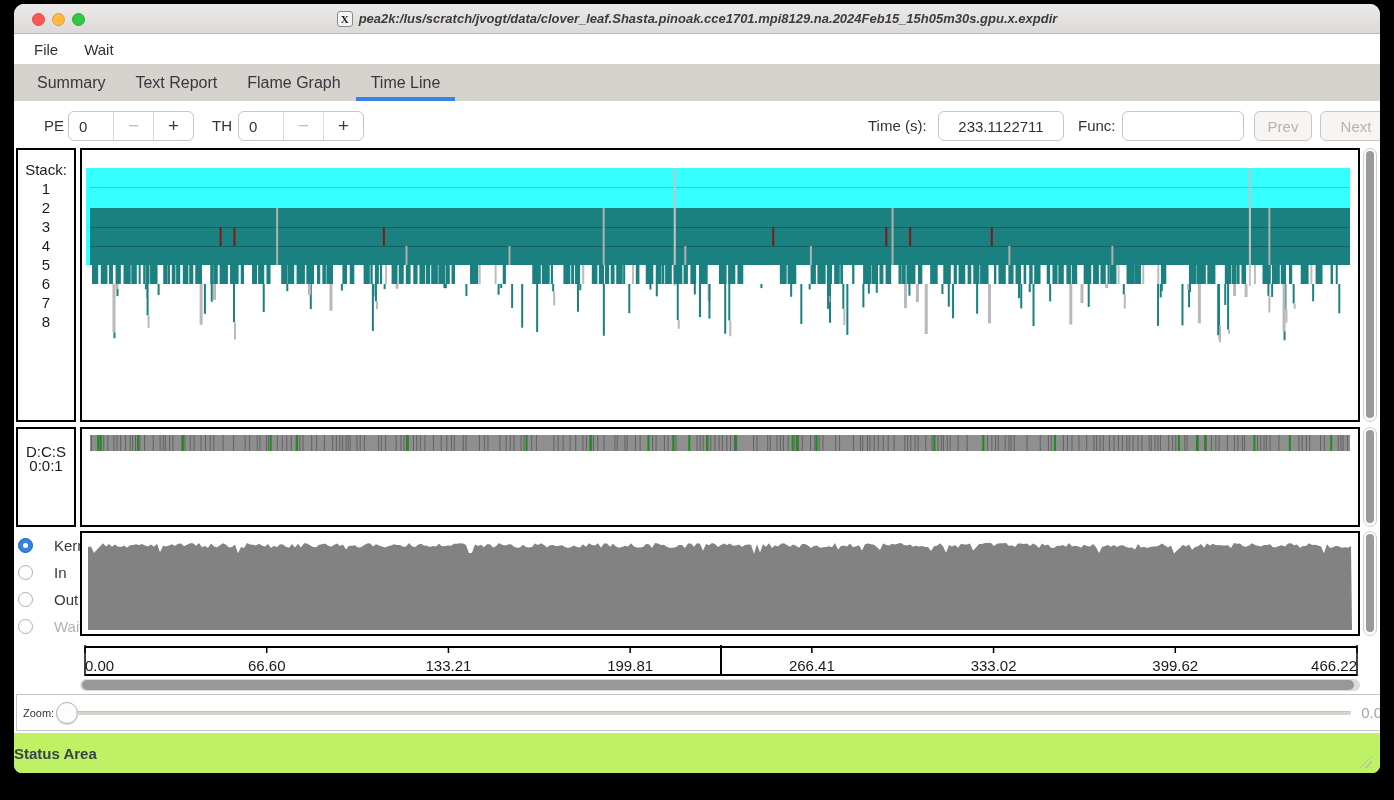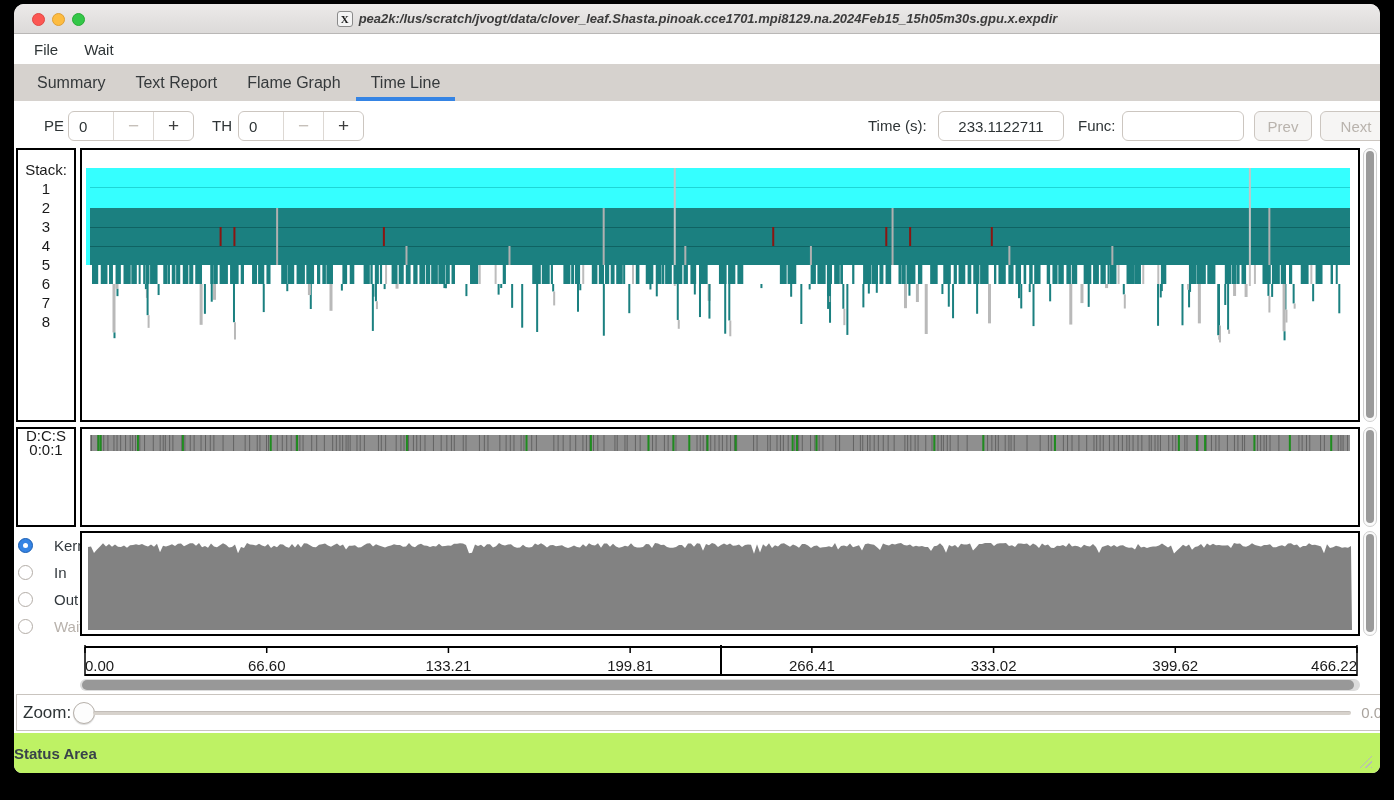--- a/index.html
+++ b/index.html
@@ -54,42 +54,42 @@
 
   
   .label-box { position:absolute; left:2px; width:60px; border:2px solid #000; background:#fff;
                text-align:center; font-size:15px; color:#1a1a1a; }
   .chart-box { position:absolute; left:66px; width:1280px; border:2px solid #000; background:#fff; }
   .vscroll { position:absolute; left:1349px; width:14px; border:1px solid #cfcfcf;
              border-radius:7px; background:#fbfbfb; }
   .vthumb { position:absolute; left:2px; right:2px; top:2px; bottom:3px; background:#9a9a9a;
             border-radius:6px; }
   .stack-lines { line-height:19px; padding-top:10px; }
-  .dcs-lines { line-height:14px; padding-top:0; }
+  .dcs-lines { line-height:14px; padding-top:16px; }
 
   
   .radio-list { position:absolute; left:4px; width:62px; }
   .radio-row { display:flex; align-items:center; gap:21px; height:21px; margin-bottom:6px; }
   .radio { width:15px; height:15px; border-radius:50%; border:1px solid #b3ada7; background:#fff;
            flex:0 0 auto; position:relative; }
   .radio.sel { background:#3584e4; border-color:#1a5fb4; }
   .radio.sel::after { content:''; position:absolute; left:4px; top:4px; width:5px; height:5px;
                       border-radius:50%; background:#fff; }
   .radio-label { font-size:15px; color:#33393e; }
   .radio-label.dim { color:#b8b2ac; }
 
   
   .axis-row { position:absolute; left:66px; top:641px; width:1280px; height:31px; }
   .hscroll { position:absolute; left:66px; top:675px; width:1280px; height:12px;
              background:#dcdcdc; border-radius:6px; }
   .hthumb { position:absolute; left:2px; top:1px; bottom:1px; right:6px; background:#989898;
             border-radius:5px; }
   .zoom-row { position:absolute; left:2px; top:690px; width:1375px; height:37px;
               border:1px solid #c9c4bf; background:#fff; display:flex; align-items:center; }
-  .zoom-label { font-size:17px; color:#2e3436; margin-left:6px; }
+  .zoom-label { font-size:11px; color:#2e3436; margin-left:6px; }
   .zoom-handle { width:22px; height:22px; border-radius:50%; background:#fdfdfd;
                  border:1px solid #b7b1ab; box-shadow:0 1px 1px rgba(0,0,0,.15); margin-left:2px; }
   .zoom-track { flex:1; height:4px; background:#d7d2cc; border-radius:2px; margin-left:-2px;
                 margin-right:10px; border-top:1px solid #c2bdb8; }
   .zoom-value { font-size:15px; color:#a9a39d; margin-right:8px; }
 
   
   .status-area { position:absolute; left:0; top:729px; width:100%; height:40px; background:#bef264;
                  display:flex; align-items:center; justify-content:flex-start; }
   .status-text { font-size:15px; font-weight:bold; color:#39424a; }

